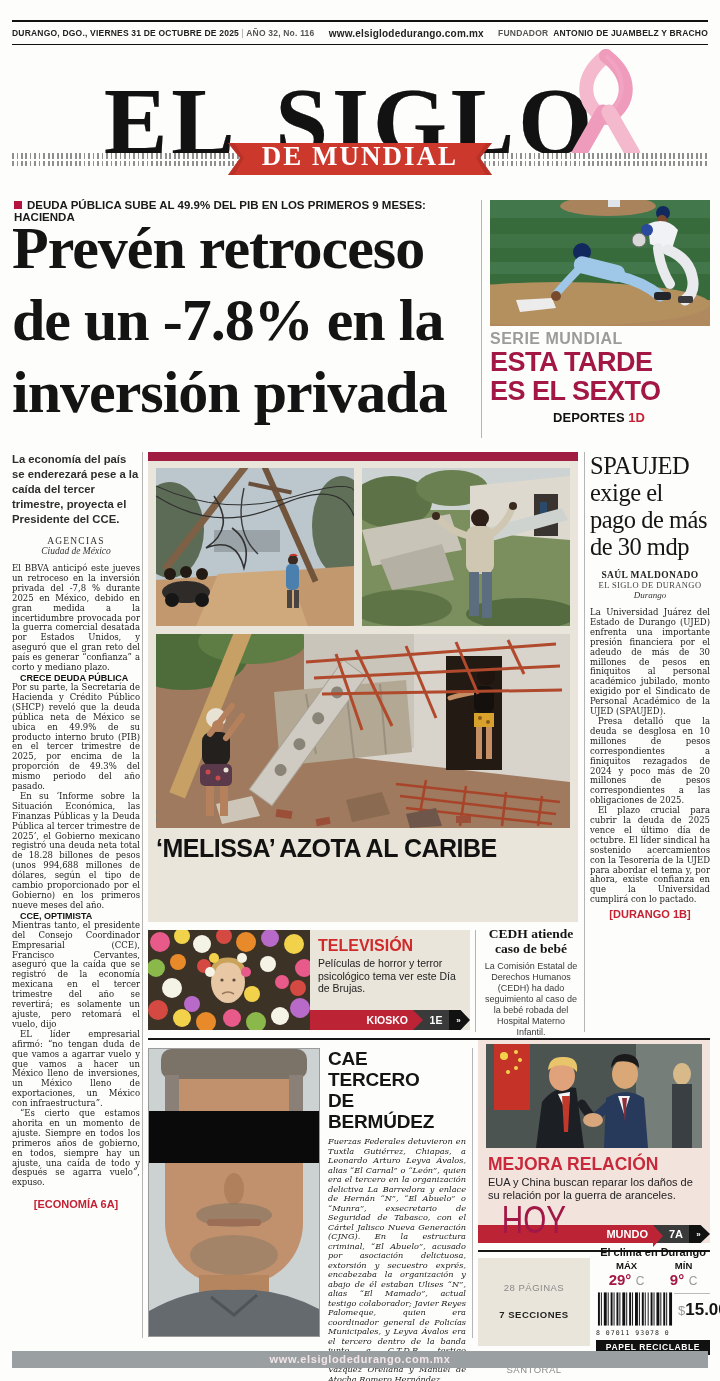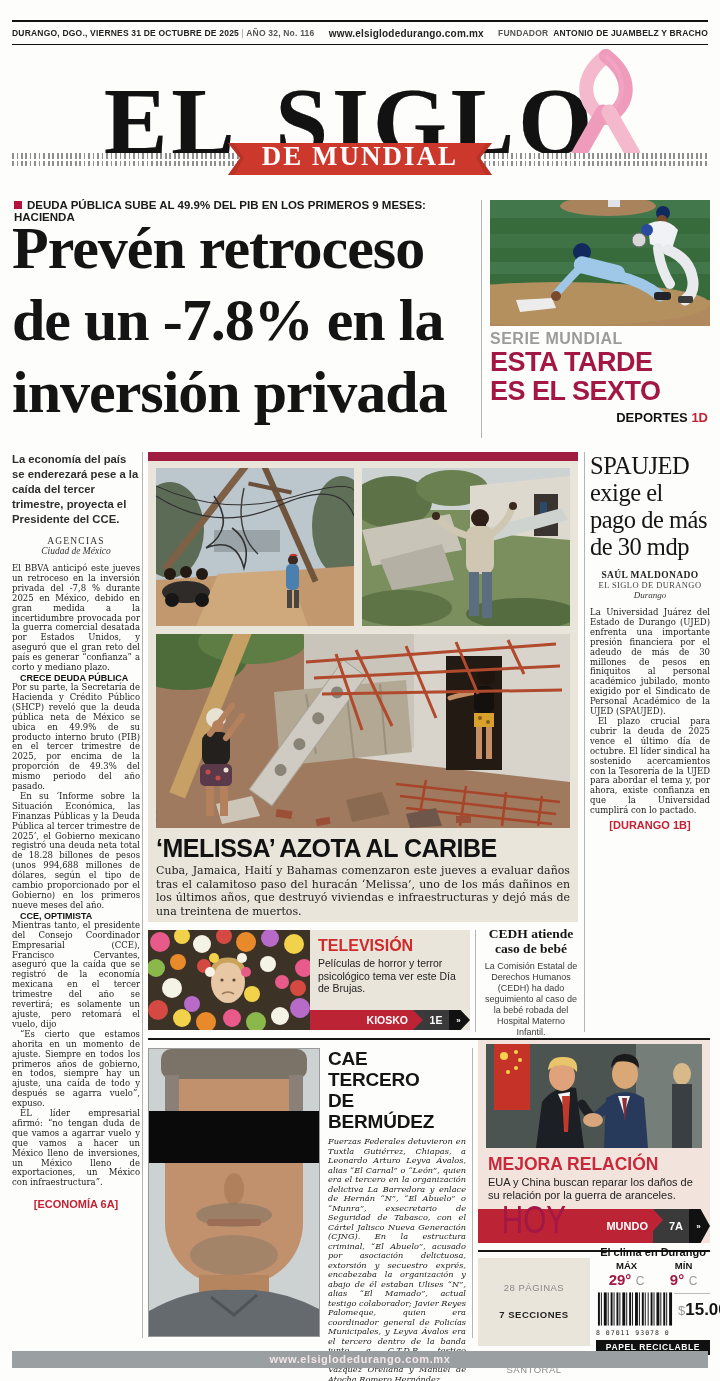--- a/index.html
+++ b/index.html
@@ -29,21 +29,21 @@
   
   .kicker{left:14px;top:199px;width:466px;font:700 11.5px "Liberation Sans",sans-serif;color:#1a1a1a;}
   .kicker .sq{display:inline-block;width:8px;height:8px;background:#b5123f;margin-right:5px;}
   .headline{left:12px;top:212px;width:470px;font:700 60px/72px "Liberation Serif",serif;
       color:#141414;letter-spacing:-1px;}
 
   
   .sports-kicker{left:490px;top:330px;font:700 16px "Liberation Sans",sans-serif;color:#9b9b9b;letter-spacing:.5px;}
   .sports-head{left:490px;top:348px;width:185px;font:700 27px/29px "Liberation Sans",sans-serif;
       color:#a31747;letter-spacing:-.5px;}
-  .sports-page{left:490px;top:410px;width:218px;text-align:right;font:700 13px "Liberation Sans",sans-serif;}
+  .sports-page{left:490px;top:410px;width:218px;text-align:center;font:700 13px "Liberation Sans",sans-serif;}
   .sports-page .pg{color:#c42133;}
 
   
   .vrule{width:1px;background:#b5b5b5;}
   .hrule{height:2px;background:#161616;}
 
   
   .leftcol{left:12px;top:452px;width:128px;}
   .standfirst{font:700 11.3px/15px "Liberation Sans",sans-serif;color:#2e2e2e;}
   .byline{margin-top:9px;text-align:center;}
@@ -216,22 +216,22 @@
       <div class="b1">AGENCIAS</div>
       <div class="b2">Ciudad de México</div>
     </div>
     <div class="bodytext">
       <p class="ni">El BBVA anticipó este jueves un retroceso en la inversión privada del -7,8 % durante 2025 en México, debido en gran medida a la incertidumbre provocada por la guerra comercial desatada por Estados Unidos, y aseguró que el gran reto del país es generar “confianza” a corto y mediano plazo.</p>
       <p class="colsub">CRECE DEUDA PÚBLICA</p>
       <p class="ni">Por su parte, la Secretaría de Hacienda y Crédito Público (SHCP) reveló que la deuda pública neta de México se ubica en 49.9% de su producto interno bruto (PIB) en el tercer trimestre de 2025, por encima de la proporción de 49.3% del mismo periodo del año pasado.</p>
       <p>En su ‘Informe sobre la Situación Económica, las Finanzas Públicas y la Deuda Pública al tercer trimestre de 2025’, el Gobierno mexicano registró una deuda neta total de 18.28 billones de pesos (unos 994,688 millones de dólares, según el tipo de cambio proporcionado por el Gobierno) en los primeros nueve meses del año.</p>
       <p class="colsub">CCE, OPTIMISTA</p>
       <p class="ni">Mientras tanto, el presidente del Consejo Coordinador Empresarial (CCE), Francisco Cervantes, aseguró que la caída que se registró de la economía mexicana en el tercer trimestre del año se revertirá; es solamente un ajuste, pero retomará el vuelo, dijo</p>
+      <p>EL líder empresarial afirmó: “no tengan duda de que vamos a agarrar vuelo y que vamos a hacer un México lleno de inversiones, un México lleno de exportaciones, un México con infraestructura”.</p>
       <p>“Es cierto que estamos ahorita en un momento de ajuste. Siempre en todos los primeros años de gobierno, en todos, siempre hay un ajuste, una caída de todo y después se agarra vuelo”, expuso.</p>
-      <p>EL líder empresarial afirmó: “no tengan duda de que vamos a agarrar vuelo y que vamos a hacer un México lleno de inversiones, un México lleno de exportaciones, un México con infraestructura”.</p>
     </div>
     <div class="jump">[ECONOMÍA 6A]</div>
   </div>
 
   <div class="a vrule" style="left:142px;top:452px;height:886px;"></div>
 
   <div class="a panel">
     <div class="panel-bar"></div>
 
     <div class="ph" style="left:8px;top:16px;width:198px;height:158px;">
@@ -354,21 +354,20 @@
         <circle cx="52" cy="138" r="2.5" fill="#c84a4a"></circle>
           <circle cx="62" cy="144" r="2.5" fill="#c84a4a"></circle>
           <circle cx="70" cy="136" r="2.5" fill="#e8e2d4"></circle>
         <rect x="50" y="152" width="8" height="30" fill="#b5805c"></rect>
         <rect x="64" y="152" width="8" height="30" fill="#b5805c"></rect>
       </svg>
       <div class="efe">EFE</div>
     </div>
 
     <div class="melissa-head">‘MELISSA’ AZOTA AL CARIBE</div>
-    <div class="melissa-deck">Cuba, Jamaica, Haití y Bahamas comenzaron este jueves a evaluar daños tras el calamitoso paso del huracán ‘Melissa’, uno de los más dañinos en los últimos años, que destruyó viviendas e infraestructuras y dejó más de una treintena de muertos.</div>
   </div>
 
   <div class="a tvbox">
     <div class="ph" style="position:relative;width:162px;height:100px;">
       <svg width="162" height="100" viewBox="0 0 162 100">
         <rect width="162" height="100" fill="#3c3226"></rect>
         <g>
           <circle cx="12" cy="12" r="10" fill="#e85a8a"></circle>
             <circle cx="34" cy="6" r="8" fill="#f2d24b"></circle>
           <circle cx="54" cy="14" r="9" fill="#f5f2e6"></circle>
@@ -431,20 +430,21 @@
 
   <div class="a spcol">
     <div class="sp-head">SPAUJED exige el pago de más de 30 mdp</div>
     <div class="sp-byline">
       <div class="b1">SAÚL MALDONADO</div>
       <div class="b2">EL SIGLO DE DURANGO</div>
       <div class="b3">Durango</div>
     </div>
     <div class="bodytext">
       <p class="ni">La Universidad Juárez del Estado de Durango (UJED) enfrenta una importante presión financiera por el adeudo de más de 30 millones de pesos en finiquitos al personal académico jubilado, monto exigido por el Sindicato de Personal Académico de la UJED (SPAUJED).</p>
+      <p>Presa detalló que la deuda se desglosa en 10 millones de pesos correspondientes a finiquitos rezagados de 2024 y poco más de 20 millones de pesos correspondientes a las obligaciones de 2025.</p>
       <p>El plazo crucial para cubrir la deuda de 2025 vence el último día de octubre. El líder sindical ha sostenido acercamientos con la Tesorería de la UJED para abordar el tema y, por ahora, existe confianza en que la Universidad cumplirá con lo pactado.</p>
     </div>
     <div class="jump" style="margin-top:3px;">[DURANGO 1B]</div>
   </div>
 
   <div class="a hrule" style="left:148px;top:1038px;width:562px;"></div>
 
   <div class="a ph" style="left:148px;top:1048px;width:170px;height:287px;border:1px solid #9a9a9a;">
     <svg width="170" height="287" viewBox="0 0 170 287">
       <rect width="170" height="287" fill="#ccd1d2"></rect>
@@ -494,21 +494,21 @@
         <polygon points="136,54 141,54 139,78" fill="#8c2f39"></polygon>
         <ellipse cx="139" cy="30" rx="13" ry="15" fill="#d9a876"></ellipse>
         <path d="M125 24 Q126 10 139 10 Q153 10 153 24 Q146 15 130 18 Z" fill="#1a1a1a"></path>
         <path d="M96 60 Q102 70 108 75" stroke="#1c1f24" stroke-width="9" fill="none" stroke-linecap="round"></path>
         <path d="M122 62 Q114 70 106 75" stroke="#273a5c" stroke-width="9" fill="none" stroke-linecap="round"></path>
         <ellipse cx="107" cy="76" rx="10" ry="7" fill="#d8a67c"></ellipse>
       </svg>
     </div>
     <div class="promo-title">MEJORA RELACIÓN</div>
     <div class="promo-text">EUA y China buscan reparar los daños de su relación por la guerra de aranceles.</div>
-    <div class="band" style="height:34px;font-size:11px;">
+    <div class="band" style="height:18px;font-size:11px;">
       <span class="red">MUNDO</span>
       <span class="tri">
           <i style="border-top-width:11px;border-bottom-width:11px;border-left-width:10px;"></i>
         </span>
       <span class="dark">7A</span>
       <span class="chev">»</span>
     </div>
   </div>
 
   <div class="a hrule" style="left:478px;top:1250px;width:232px;"></div>

